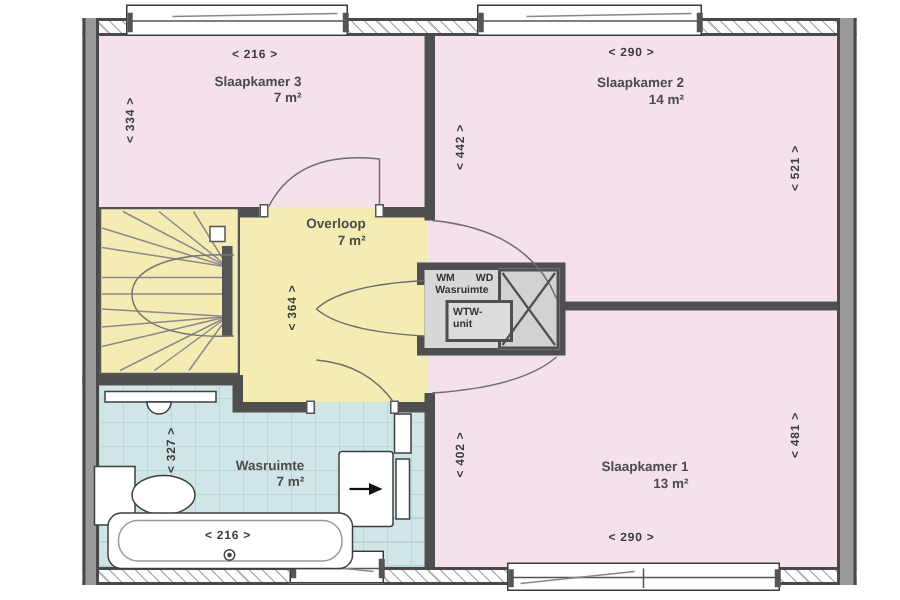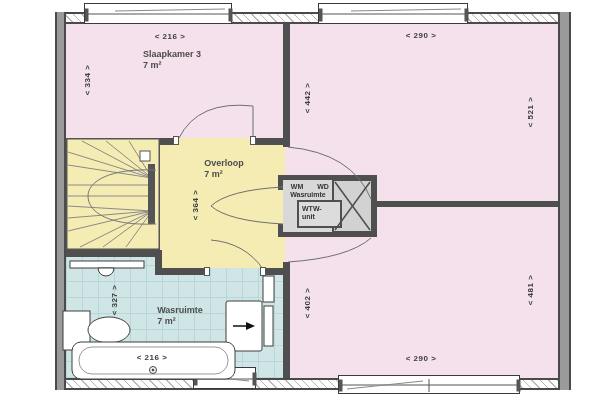--- a/index.html
+++ b/index.html
@@ -13,21 +13,21 @@
                      repeating-linear-gradient(90deg,#b6d6d8 0 1px,transparent 1px 16px);}
   .wall{background:#4f4f4f;}
   .band{background:repeating-linear-gradient(45deg,#b9b9b9 0 1px,transparent 1px 6px),#fdfdfd;
         border-top:2px solid #4a4a4a;border-bottom:2px solid #4a4a4a;box-sizing:border-box;}
   .sidewall{background:#9a9a9a;border-left:2px solid #4a4a4a;border-right:2px solid #4a4a4a;box-sizing:border-box;}
   .window{background:#fff;border:1px solid #3a3a3a;box-sizing:border-box;}
   .wasbox{background:#d8d8d8;border:5px solid #4f4f4f;box-sizing:border-box;}
   .wtwbox{background:#dcdcdc;border:2px solid #4f4f4f;box-sizing:border-box;}
   .shaft{background:#d2d2d2;border:2px solid #4f4f4f;box-sizing:border-box;}
   .tick{background:#fff;border:1px solid #555;box-sizing:border-box;}
-  .roomlabel{position:absolute;transform:translate(-50%,-50%);text-align:left;
+  .roomlabel{position:absolute;transform:translate(-50%,-50%);text-align:right;
              font-weight:bold;font-size:9px;line-height:1.2;color:#4c4c4c;white-space:nowrap;}
   .dim{position:absolute;transform:translate(-50%,-50%);font-weight:bold;font-size:8px;
        color:#3c3c3c;letter-spacing:.5px;white-space:nowrap;}
   .dim.vert{transform:translate(-50%,-50%) rotate(-90deg);}
   .wlabel{position:absolute;transform:translate(-50%,-50%);font-weight:bold;font-size:7px;
           color:#333;white-space:nowrap;}
   .wtwtext{position:absolute;font-weight:bold;font-size:7px;line-height:1.15;color:#333;}
   svg{display:block;}
 </style>
 </head>
@@ -160,21 +160,29 @@
 
   <div class="abs tick" style="left:173px;top:136px;width:6px;height:9px"></div>
   <div class="abs tick" style="left:250px;top:136px;width:6px;height:9px"></div>
   <div class="abs tick" style="left:204px;top:267px;width:6px;height:9px"></div>
   <div class="abs tick" style="left:260px;top:267px;width:6px;height:9px"></div>
 
   <div class="roomlabel" style="left:172px;top:60px">
     <div>Slaapkamer 3</div>
     <div>7 m²</div>
   </div>
-  <div class="roomlabel" style="left:224px;top:169px">
+  <div class="roomlabel" style="left:427px;top:61px">
+    <div>Slaapkamer 2</div>
+    <div>14 m²</div>
+  </div>
+  <div class="roomlabel" style="left:430px;top:317px">
+    <div>Slaapkamer 1</div>
+    <div>13 m²</div>
+  </div>
+  <div class="roomlabel" style="left:224px;top:155px">
     <div>Overloop</div>
     <div>7 m²</div>
   </div>
   <div class="roomlabel" style="left:180px;top:316px">
     <div>Wasruimte</div>
     <div>7 m²</div>
   </div>
 
   <div class="wlabel" style="left:297px;top:186px">WM</div>
   <div class="wlabel" style="left:323px;top:186px">WD</div>

